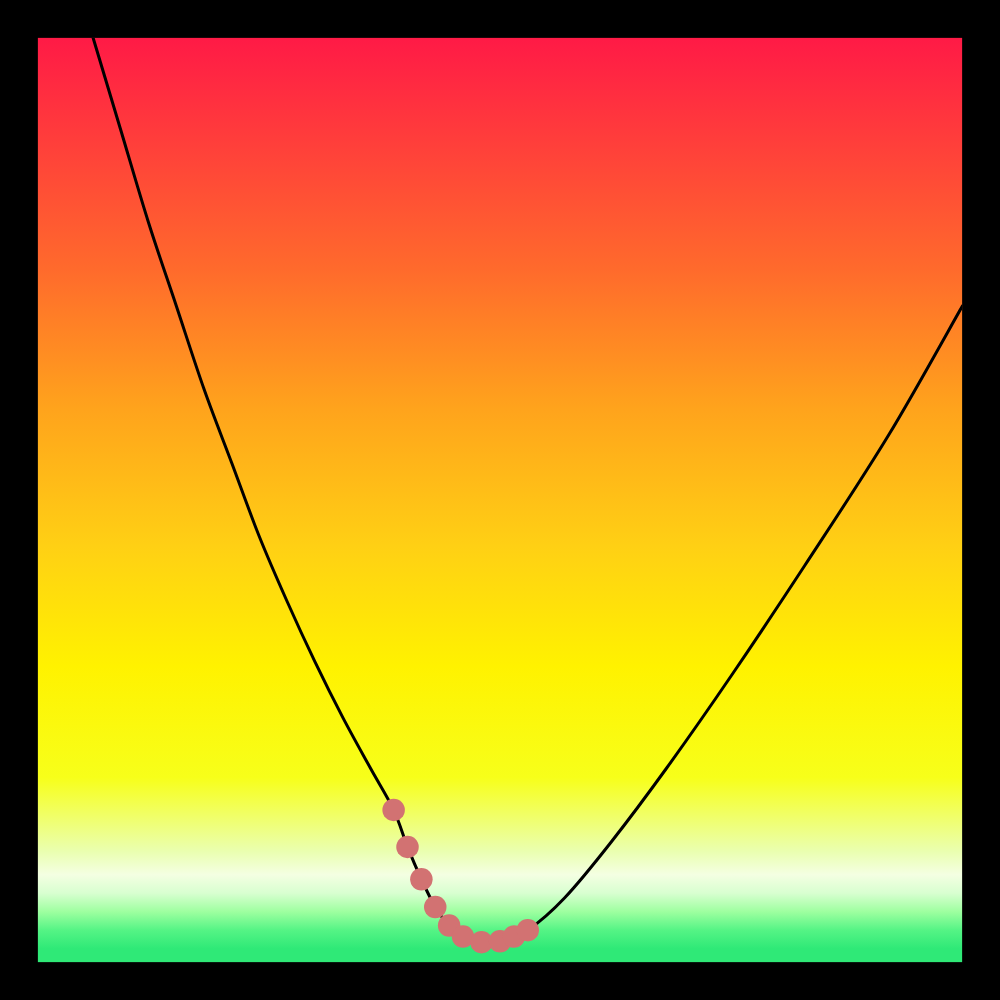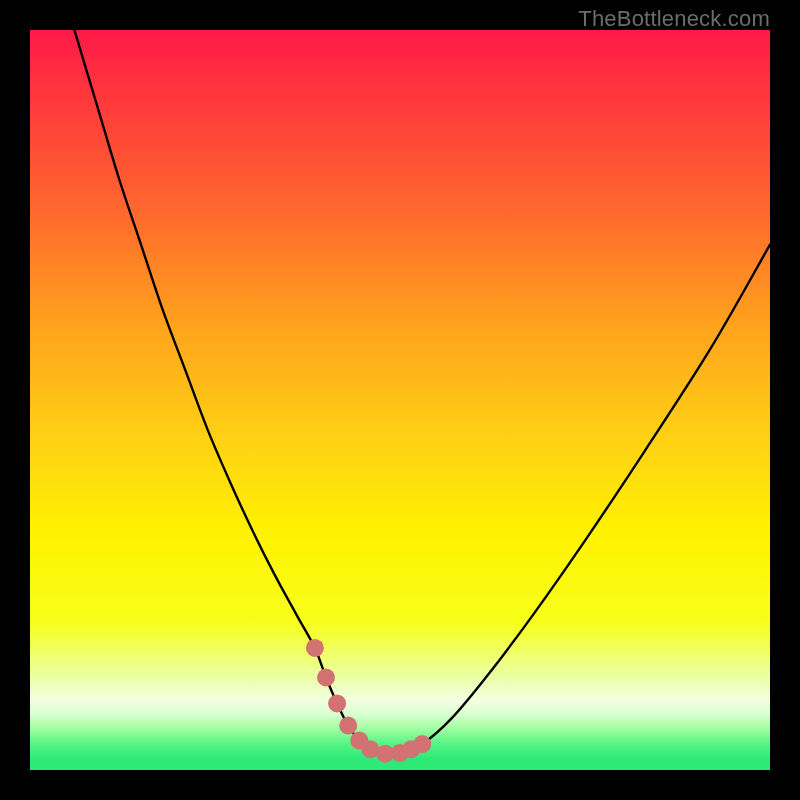--- a/index.html
+++ b/index.html
@@ -40,21 +40,20 @@
     color: #6c6c6c;
     font-size: 22px;
     letter-spacing: 0.2px;
     font-weight: 400;
   }
 </style>
 </head>
 <body>
 
 <div class="frame">
-  <div class="watermark">TheBottleneck.com</div>
   <div class="plot-area">
     <svg class="gradient" viewBox="0 0 740 740" preserveAspectRatio="none">
       <defs>
         <linearGradient id="bg-grad" x1="0" y1="0" x2="0" y2="1">
             <stop offset="0%" stop-color="#ff1a46"></stop>
             <stop offset="10%" stop-color="#ff3a3c"></stop>
             <stop offset="25%" stop-color="#ff6a2c"></stop>
             <stop offset="40%" stop-color="#ffa31c"></stop>
             <stop offset="55.00000000000001%" stop-color="#ffd014"></stop>
             <stop offset="68%" stop-color="#fff200"></stop>

